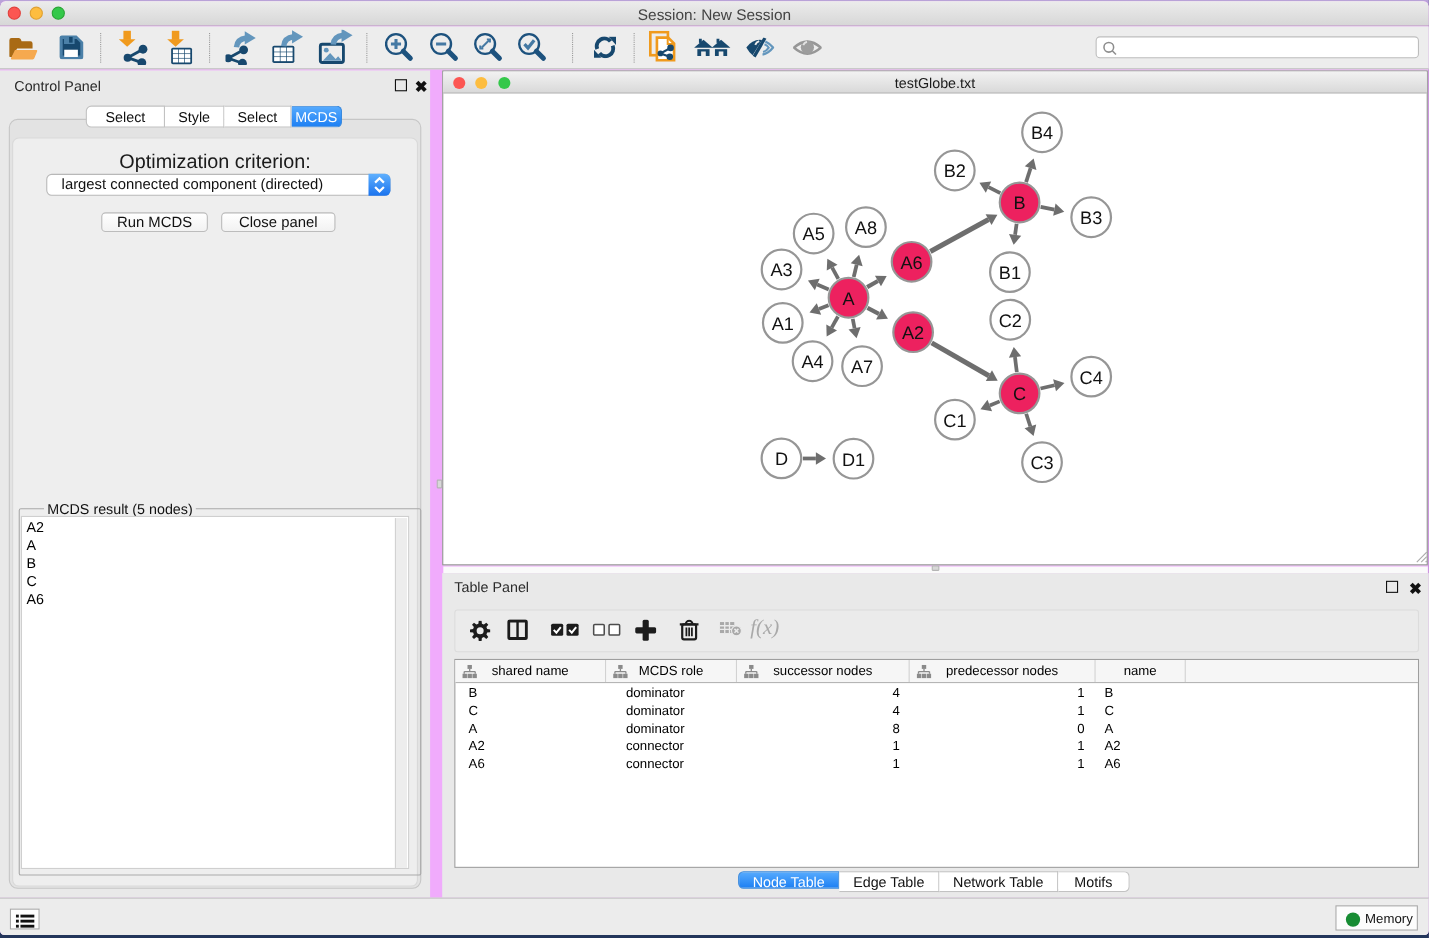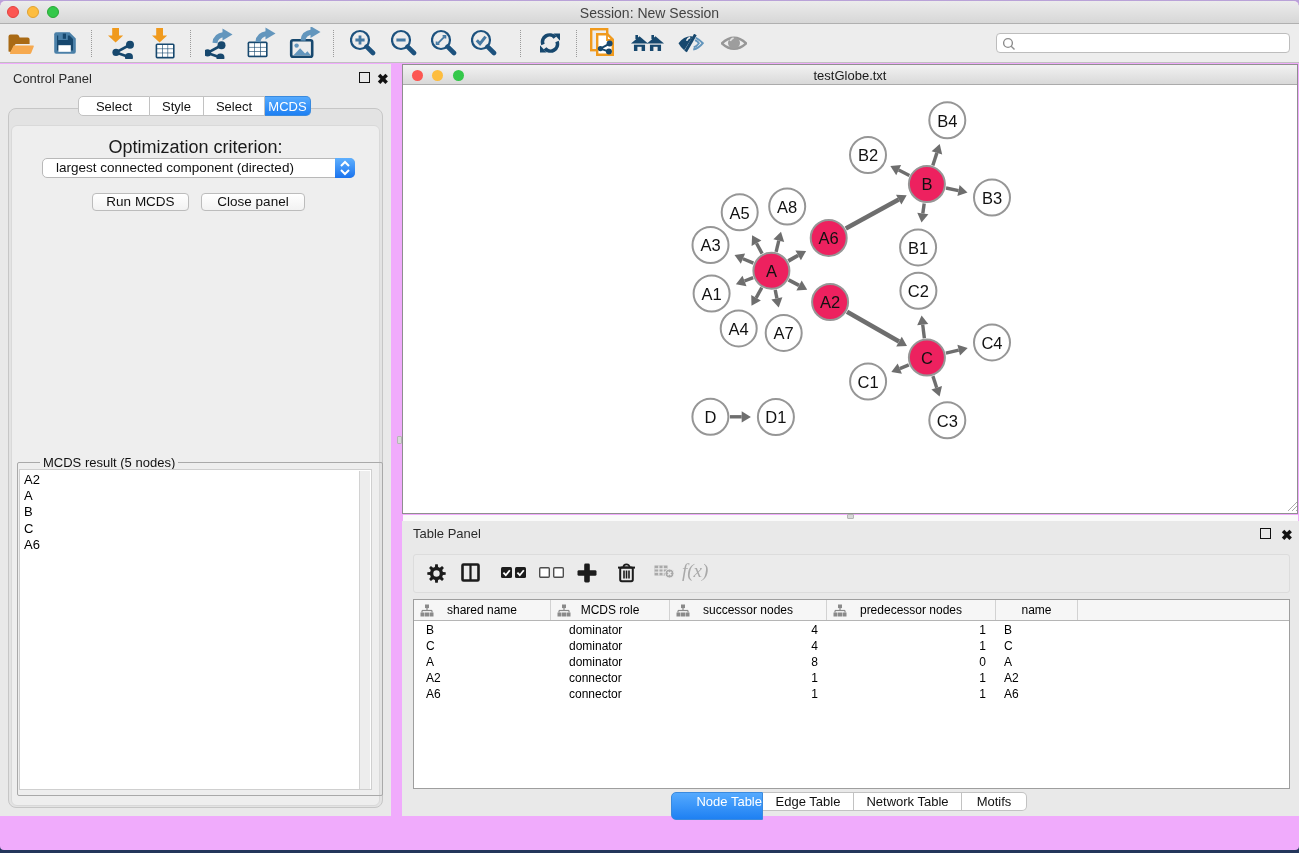--- a/index.html
+++ b/index.html
@@ -467,29 +467,47 @@
         </div>
         <div class="abs trow" style="left:0;top:86px;width:875px;">
           <span class="abs" style="left:12px;">A6</span>
           <span class="abs" style="left:155px;">connector</span>
           <span class="abs" style="left:330px;width:74px;text-align:right;">1</span>
           <span class="abs" style="left:500px;width:72px;text-align:right;">1</span>
           <span class="abs" style="left:590px;">A6</span>
         </div>
     </div>
     <div class="tabrow2" style="left:269px;top:271px;">
-      <div class="tab first sel" style="width:92px;height:28px;line-height:18px;text-align:right;">Node Table</div>
+      <div class="tab first sel" style="width:92px;height:16px;line-height:18px;">Node Table</div>
       <div class="tab" style="width:91px;height:19px;line-height:18px;">Edge Table</div>
       <div class="tab" style="width:108px;height:19px;line-height:18px;">Network Table</div>
       <div class="tab last" style="width:65px;height:19px;line-height:18px;">Motifs</div>
     </div>
   </div>
 
   <div class="abs" style="left:397px;top:435px;width:5px;height:8px;background:#d8d8d8;border:1px solid #b5b5b5;border-radius:1px;"></div>
 <div class="abs" style="left:847px;top:513px;width:7px;height:5px;background:#d8d8d8;border:1px solid #b5b5b5;border-radius:1px;"></div>
 <svg class="abs" style="left:1286px;top:499px;" width="12" height="12" viewBox="0 0 12 12">
       <g stroke="#aaa" stroke-width="1">
         <line x1="11" y1="2" x2="2" y2="11"></line>
         <line x1="11" y1="6" x2="6" y2="11"></line>
         <line x1="11" y1="10" x2="10" y2="11"></line>
       </g>
     </svg>
+<div class="abs" id="statusbar">
+    <div class="abs" id="hambtn">
+        <svg class="abs" style="left:4px;top:3px;" width="18" height="14" viewBox="0 0 18 14">
+          <rect x="0.5" y="1.5" width="2.6" height="2.6" fill="#111"></rect>
+          <rect x="4.6" y="1.5" width="12.6" height="2.6" fill="#111"></rect>
+          <rect x="0.5" y="6.1" width="2.6" height="2.6" fill="#111"></rect>
+          <rect x="4.6" y="6.1" width="12.6" height="2.6" fill="#111"></rect>
+          <rect x="0.5" y="10.7" width="2.6" height="2.6" fill="#111"></rect>
+          <rect x="4.6" y="10.7" width="12.6" height="2.6" fill="#111"></rect>
+        </svg>
+      </div>
+    <div class="abs" id="membtn">
+        <svg class="abs" style="left:8px;top:4.5px;" width="14" height="14" viewBox="0 0 14 14">
+          <circle cx="7" cy="7" r="6.5" fill="#178c33"></circle>
+        </svg>
+        <div class="abs" style="left:26px;top:4px;">Memory</div>
+      </div>
+  </div>
 </div>
 
 </body></html>

